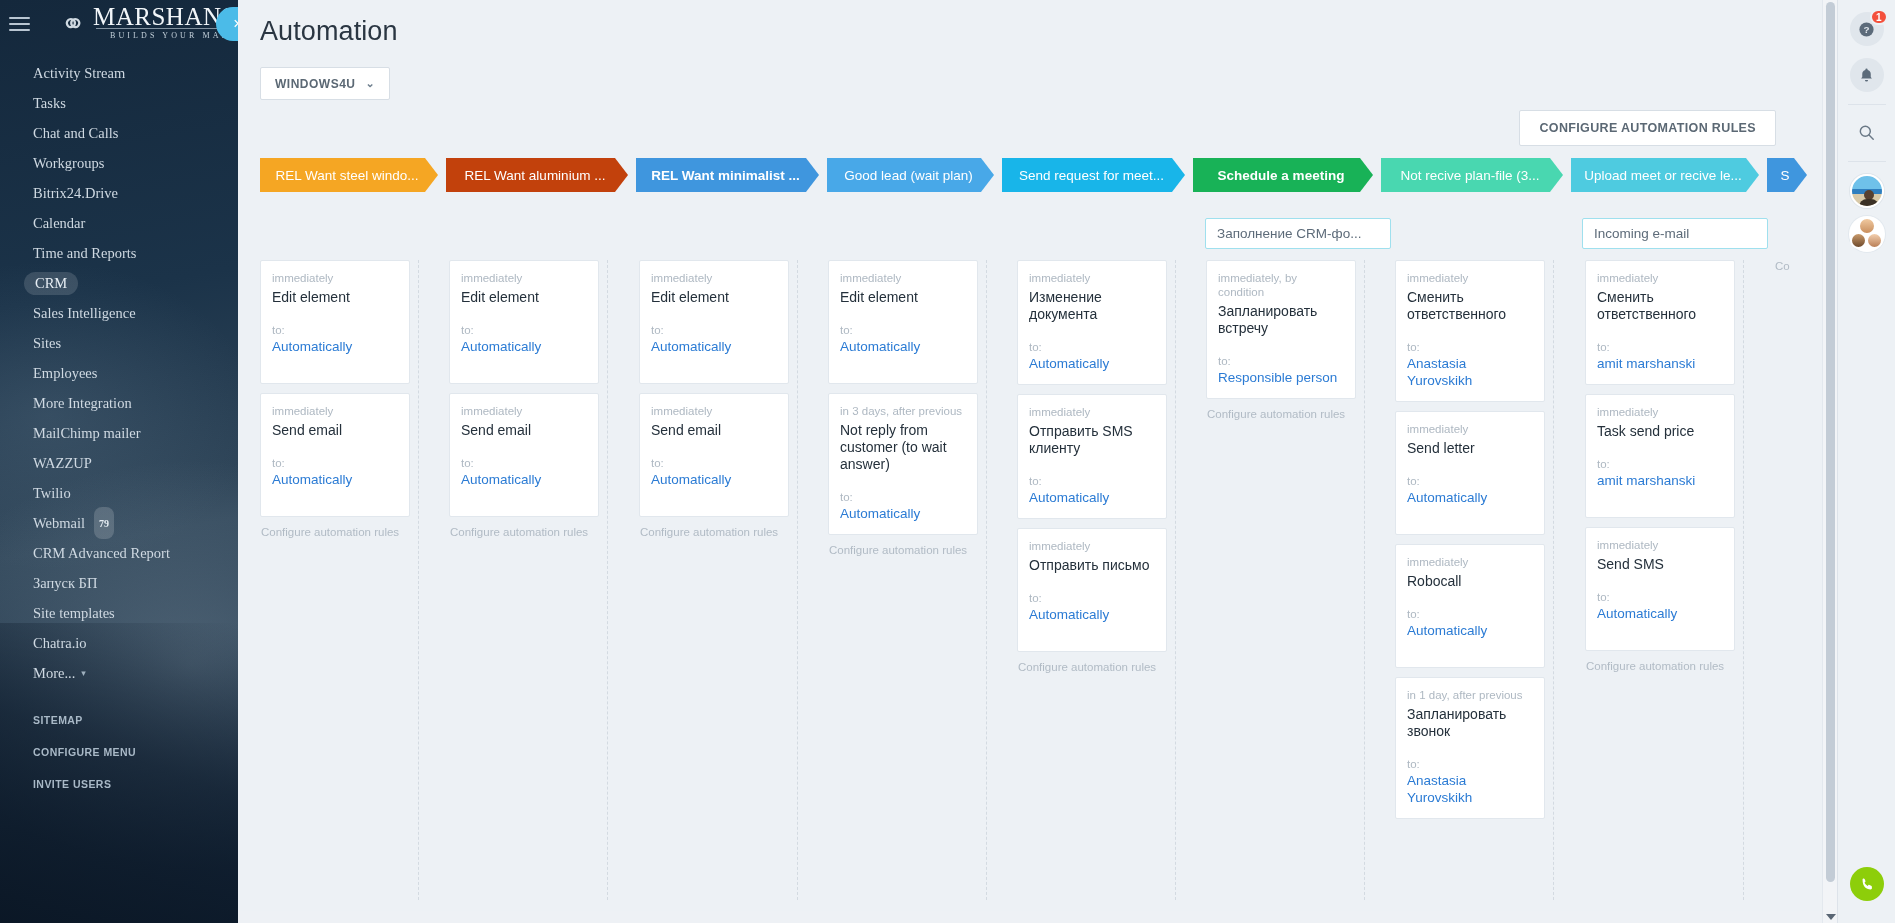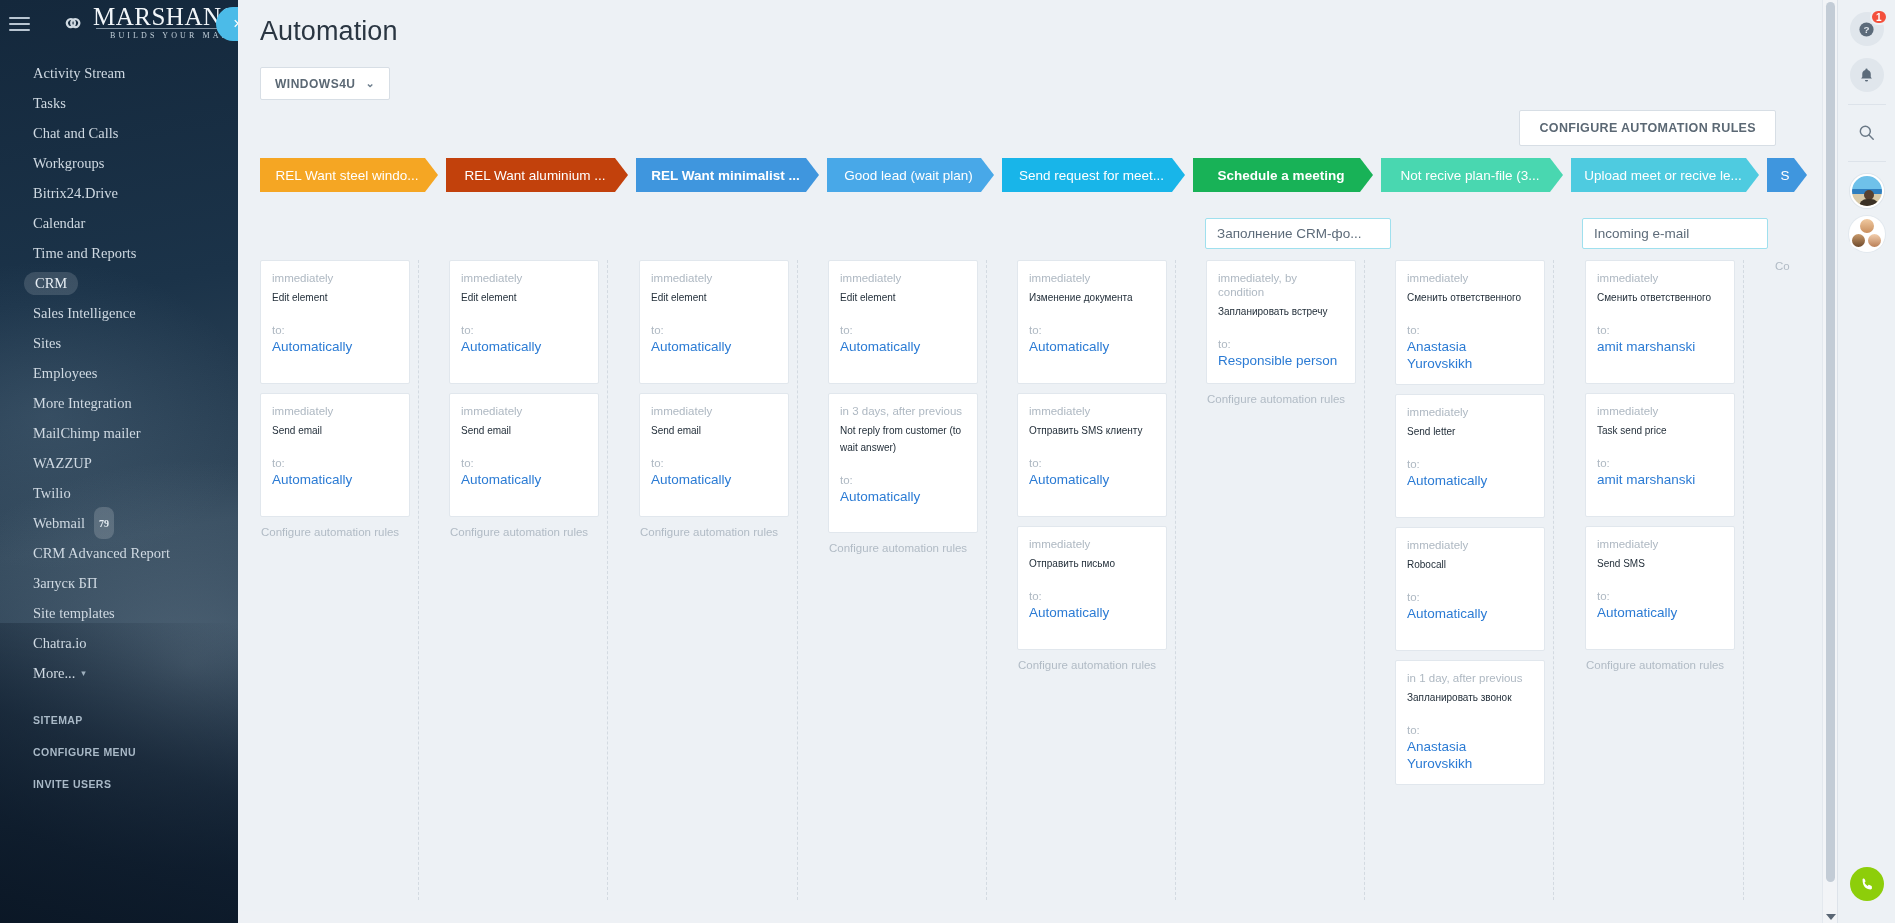--- a/index.html
+++ b/index.html
@@ -180,21 +180,21 @@
   .col .dashed {
     position:absolute; right:-9px; top:0; width:1px; height: 640px;
     border-right: 1px dashed #d3dae1;
   }
   .card {
     background:#fff; border:1px solid #e1e7ed; border-radius:2px;
     padding: 10px 11px 12px; margin-bottom: 9px; min-height: 124px;
     position:relative;
   }
   .card .when { font-size: 11.5px; color:#aeb8c2; line-height:14px; }
-  .card .title { font-size: 10px; color:#24303b; line-height:17px; margin-top: 4px; }
+  .card .title { font-size: 14px; color:#24303b; line-height:17px; margin-top: 4px; }
   .card .tolabel { font-size: 11.5px; color:#aeb8c2; margin-top: 18px; line-height:13px; }
   .card .toval { font-size: 13.5px; color:#2b7bd4; line-height:17px; margin-top: 1px; }
   .card.tall { min-height: 140px; }
   .cfg-link { font-size: 11.5px; color:#b1bbc5; padding-left: 1px; }
   .cfg-link.trunc { white-space:nowrap; overflow:hidden; }
 
   
   .h-scroll {
     position:absolute; left:0; bottom:0; width:100%; height: 12px; background:#eef1f5;
   }

